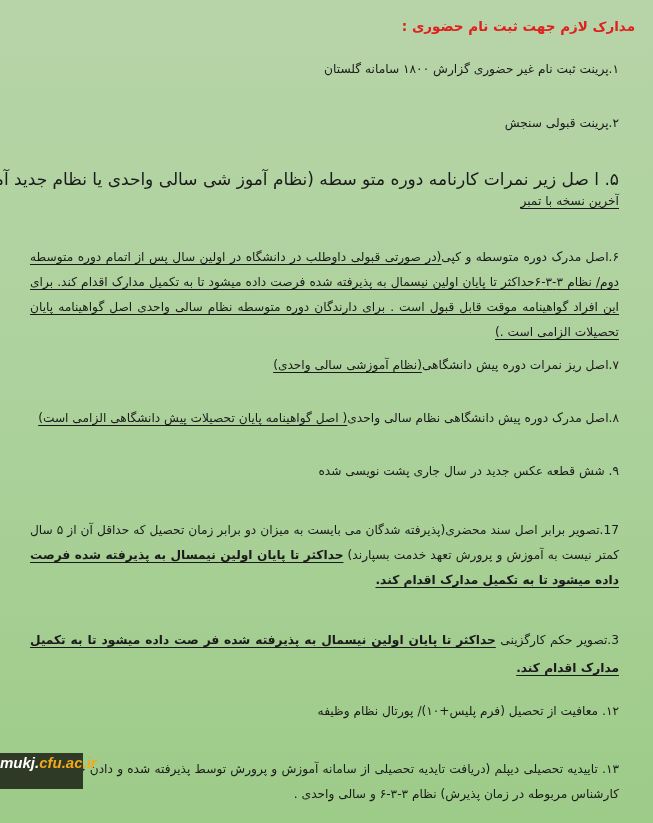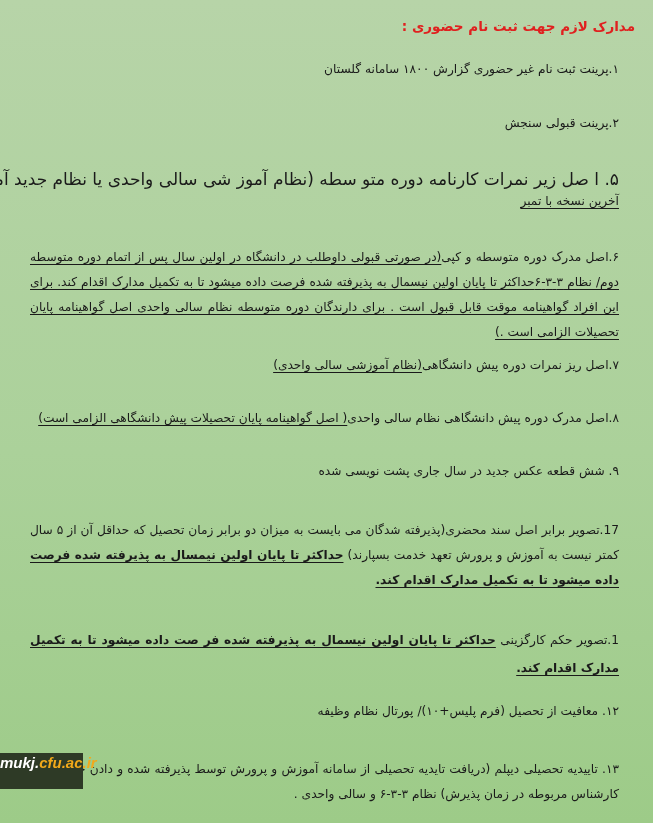--- a/index.html
+++ b/index.html
@@ -61,21 +61,21 @@
     <span>۸.اصل مدرک دوره پیش دانشگاهی نظام سالی واحدی</span><span class="u">( اصل گواهینامه پایان تحصیلات پیش دانشگاهی الزامی است)</span>
   </div>
 
   <p class="item" style="height:38px">۹. شش قطعه عکس جدید در سال جاری پشت نویسی شده</p>
 
   <div class="item just" style="height:92px;line-height:25px">
     <span>17.تصویر برابر اصل سند محضری(پذیرفته شدگان می بایست به میزان دو برابر زمان تحصیل که حداقل آن از ۵ سال کمتر نیست به آموزش و پرورش تعهد خدمت بسپارند) </span><span class="u b">حداکثر تا پایان اولین نیمسال به پذیرفته شده فرصت داده میشود تا به تکمیل مدارک اقدام کند.</span>
   </div>
 
   <div class="item just" style="height:62px;line-height:28px">
-    <span>1.تصویر حکم کارگزینی </span><span class="u b">حداکثر تا پایان اولین نیسمال به پذیرفته  شده فر صت داده میشود تا به تکمیل مدارک اقدام کند.</span>
+    <span>3.تصویر حکم کارگزینی </span><span class="u b">حداکثر تا پایان اولین نیسمال به پذیرفته  شده فر صت داده میشود تا به تکمیل مدارک اقدام کند.</span>
   </div>
 
   <p class="item" style="height:37px">۱۲. معافیت از تحصیل (فرم پلیس+۱۰)/ پورتال نظام وظیفه</p>
 
   <p class="item just" style="height:62px;line-height:25px">۱۳. تاییدیه تحصیلی دیپلم (دریافت تایدیه تحصیلی از سامانه آموزش و پرورش توسط پذیرفته شده و دادن چاپی آن به کارشناس مربوطه در زمان پذیرش) نظام ۳-۳-۶ و سالی واحدی .</p>
 
 
   <p class="item" style="height:37px">۱۴ .فرم خلاصه وضعیت تحصیلی( فرم ۶۰۲)</p>
 
 </div>

